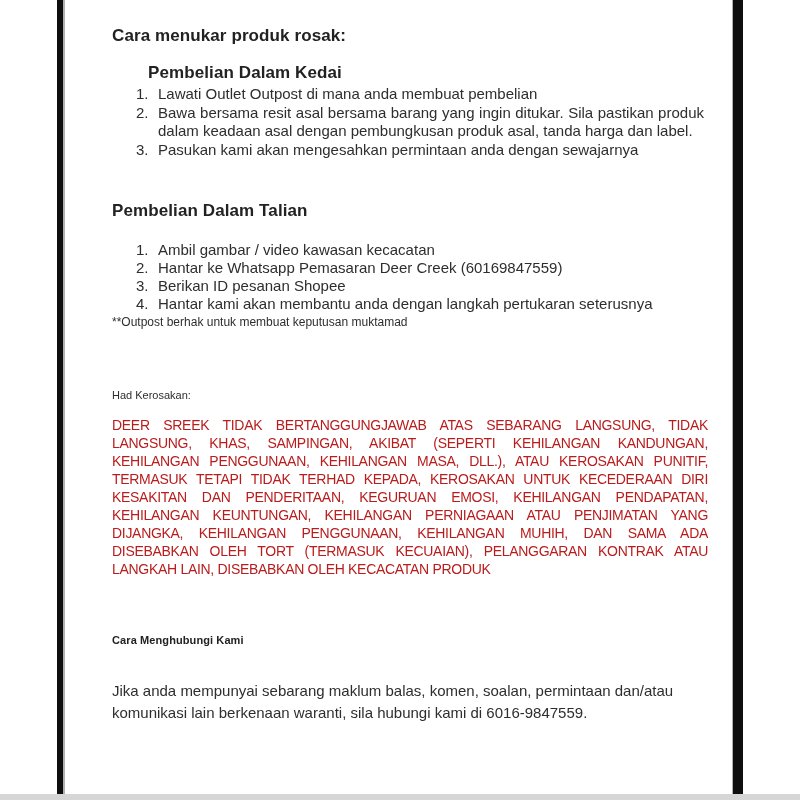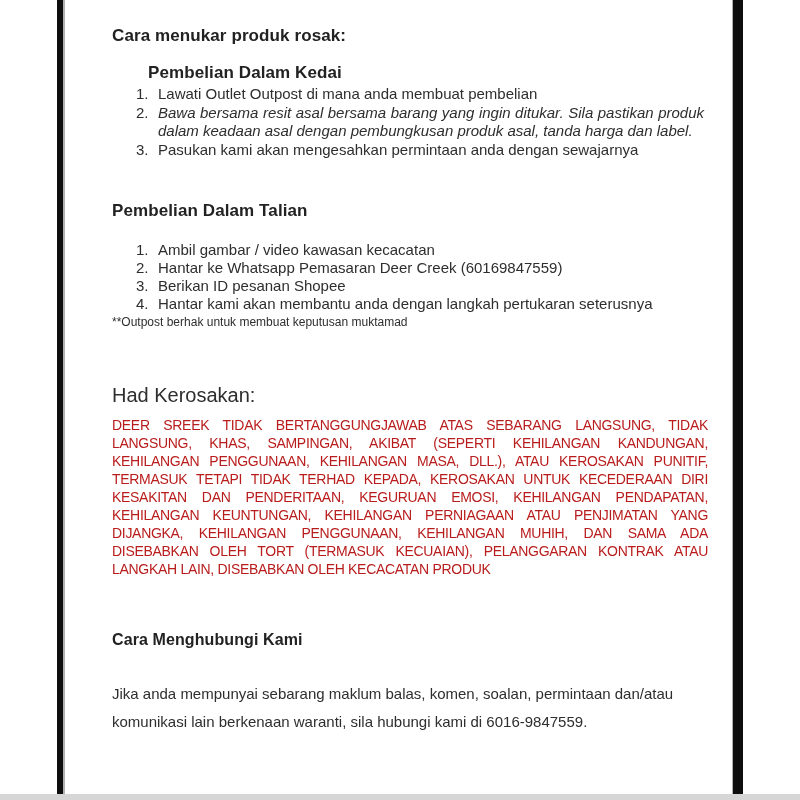--- a/index.html
+++ b/index.html
@@ -48,56 +48,56 @@
   .h-bold {
     font-weight: 700;
     font-size: 17px;
     line-height: 20px;
     color: #222222;
     letter-spacing: 0.1px;
   }
   .title { margin-top: 0; }
   .sec1-h { margin-top: 17px; margin-left: 36px; }
   .sec2-h { margin-top: 42px; }
-  .contact-h { margin-top: 52px; font-size: 16px; }
+  .contact-h { margin-top: 52px; font-size: 11px; }
   .list {
     margin-top: 2px;
     font-size: 15px;
     line-height: 18.5px;
   }
   .list-talian { margin-top: 20px; line-height: 18px; }
   .li { display: flex; }
   .li-num {
     flex: 0 0 22px;
     margin-left: 24px;
   }
   .li-text { flex: 1; }
-  .list-kedai .li:nth-child(2) .li-text { text-align: justify; font-style: italic; }
+  .list-kedai .li:nth-child(2) .li-text { text-align: justify; }
   .note {
     font-size: 12px;
     line-height: 18px;
   }
   .plain-h {
     margin-top: 55px;
-    font-size: 20px;
+    font-size: 11px;
     line-height: 18px;
   }
   .caps-para {
     margin-top: 12px;
     width: 596px;
     font-size: 14px;
     line-height: 18px;
     letter-spacing: -0.3px;
     text-align: justify;
     color: #b91c1c;
   }
   .para {
     margin-top: 30px;
     font-size: 15px;
-    line-height: 28px;
+    line-height: 22px;
   }
 </style>
 </head>
 <body>
 
 <div class="canvas">
   <div class="bar-left"></div>
   <div class="bar-right"></div>
   <div class="bottom-strip"></div>
 

